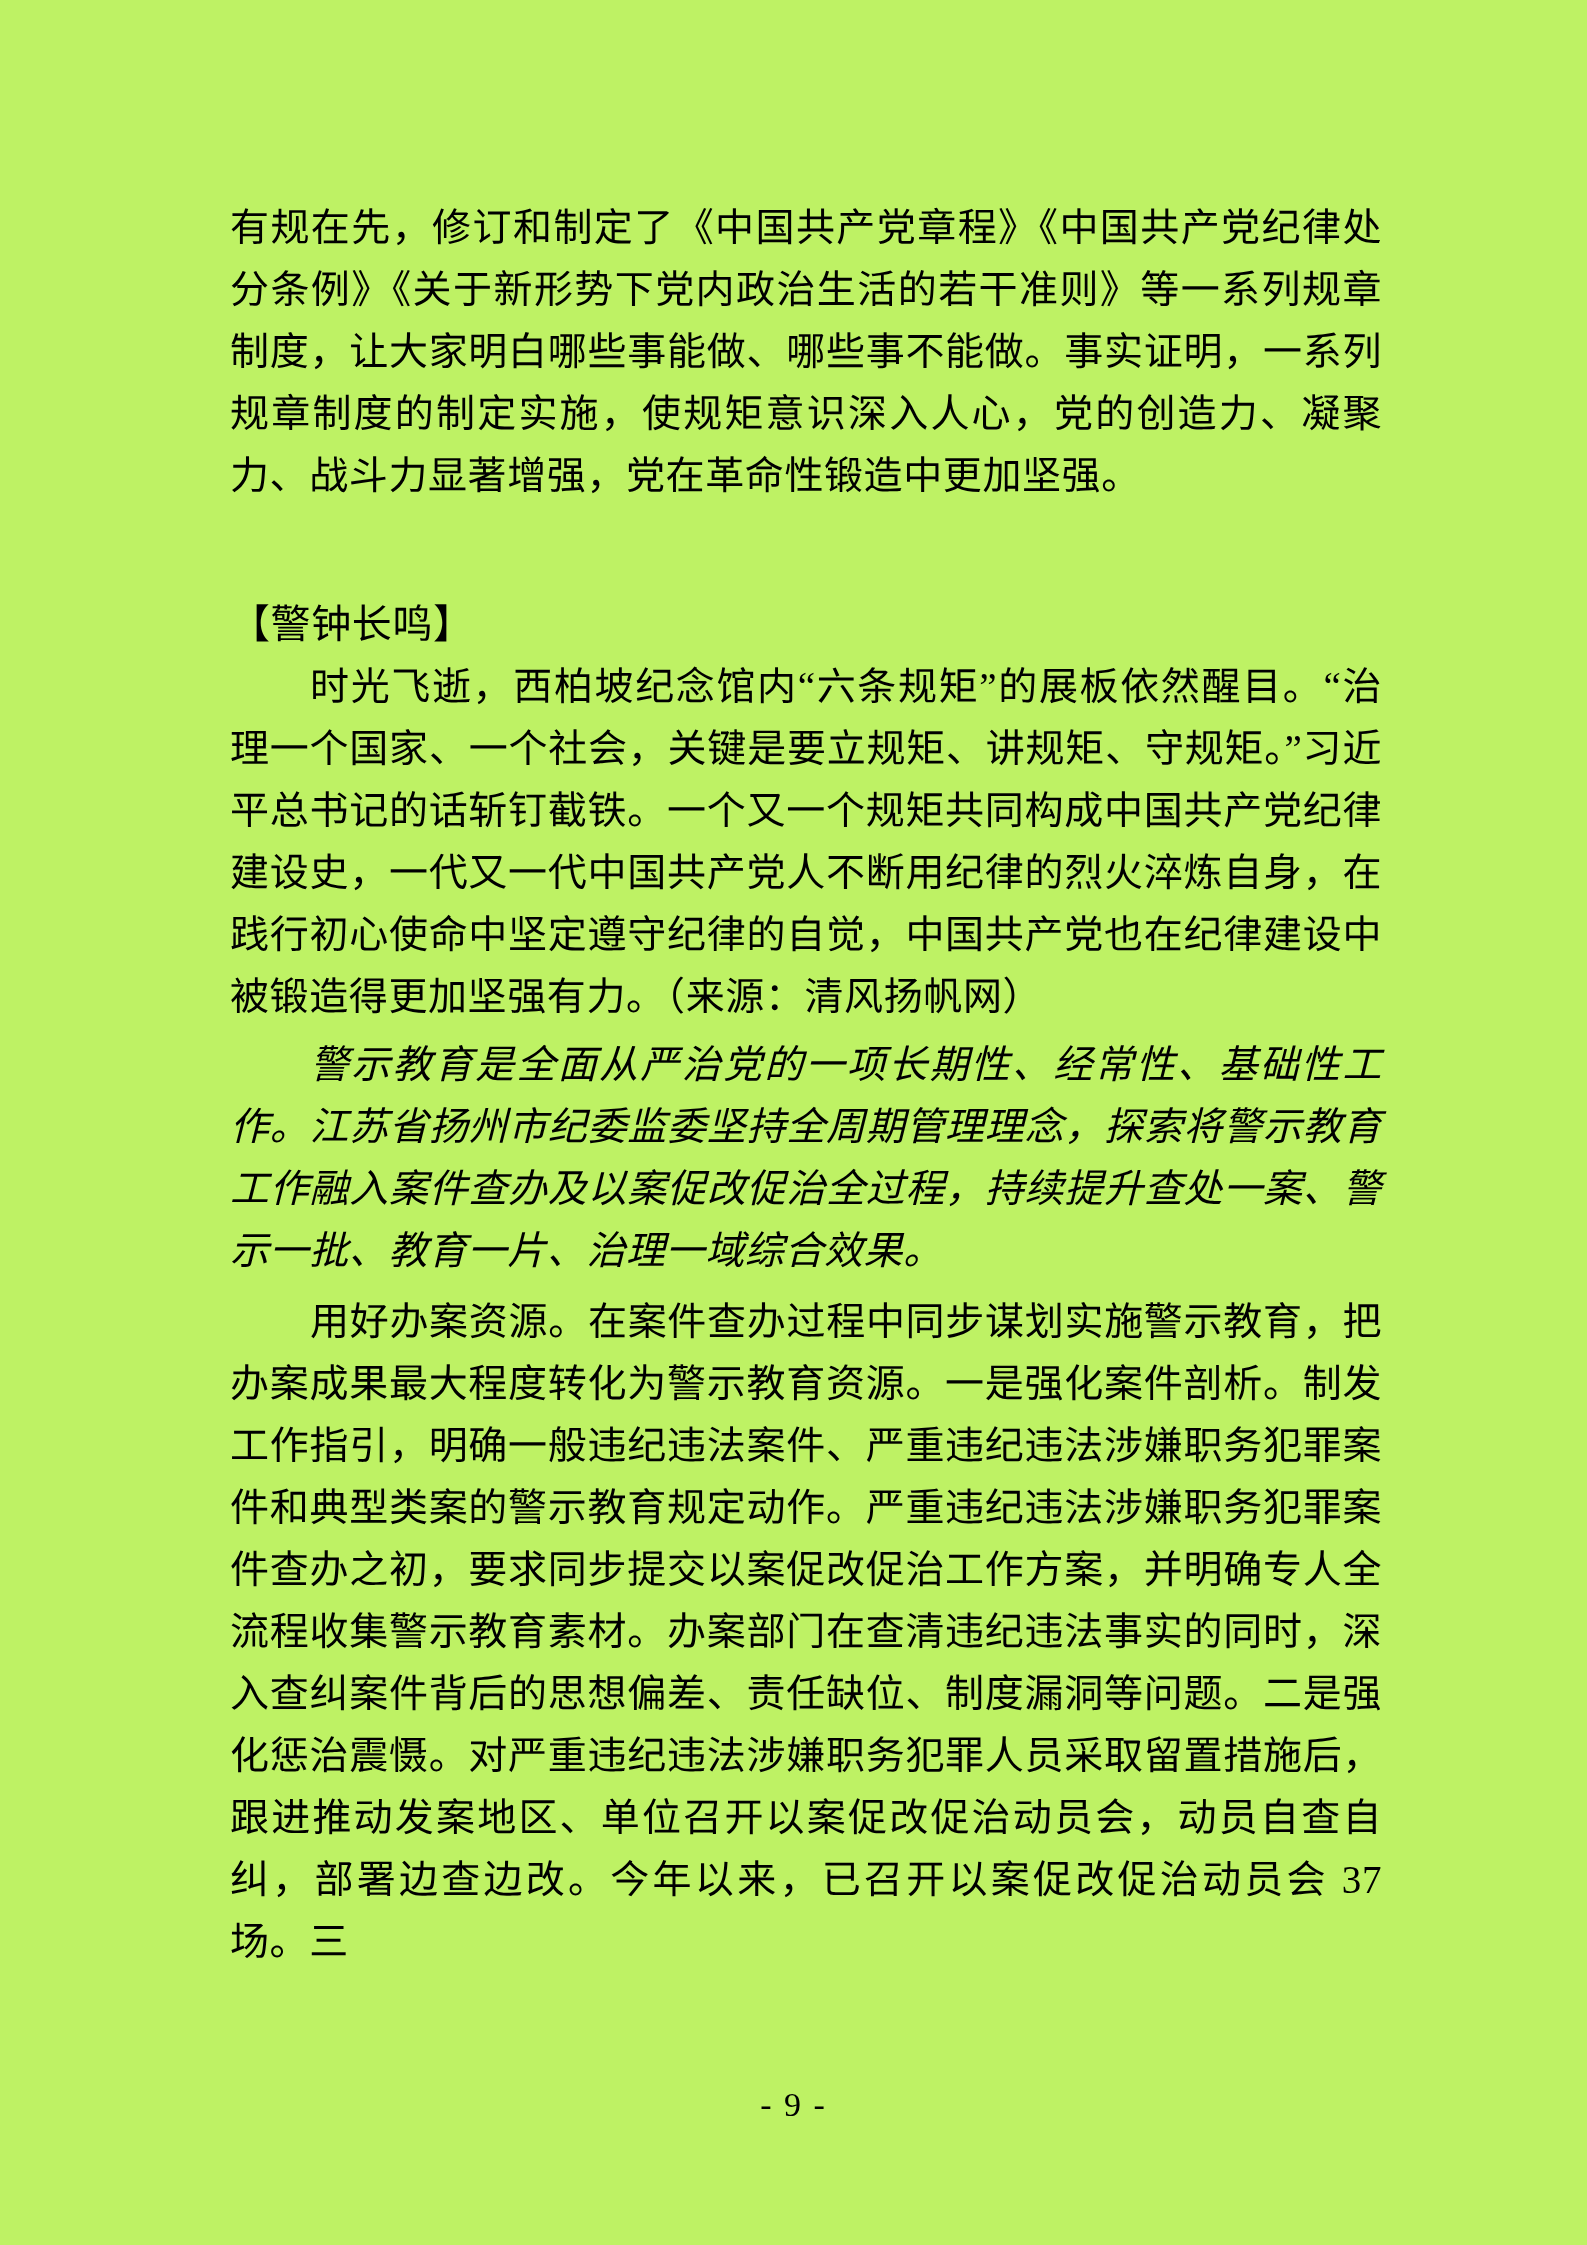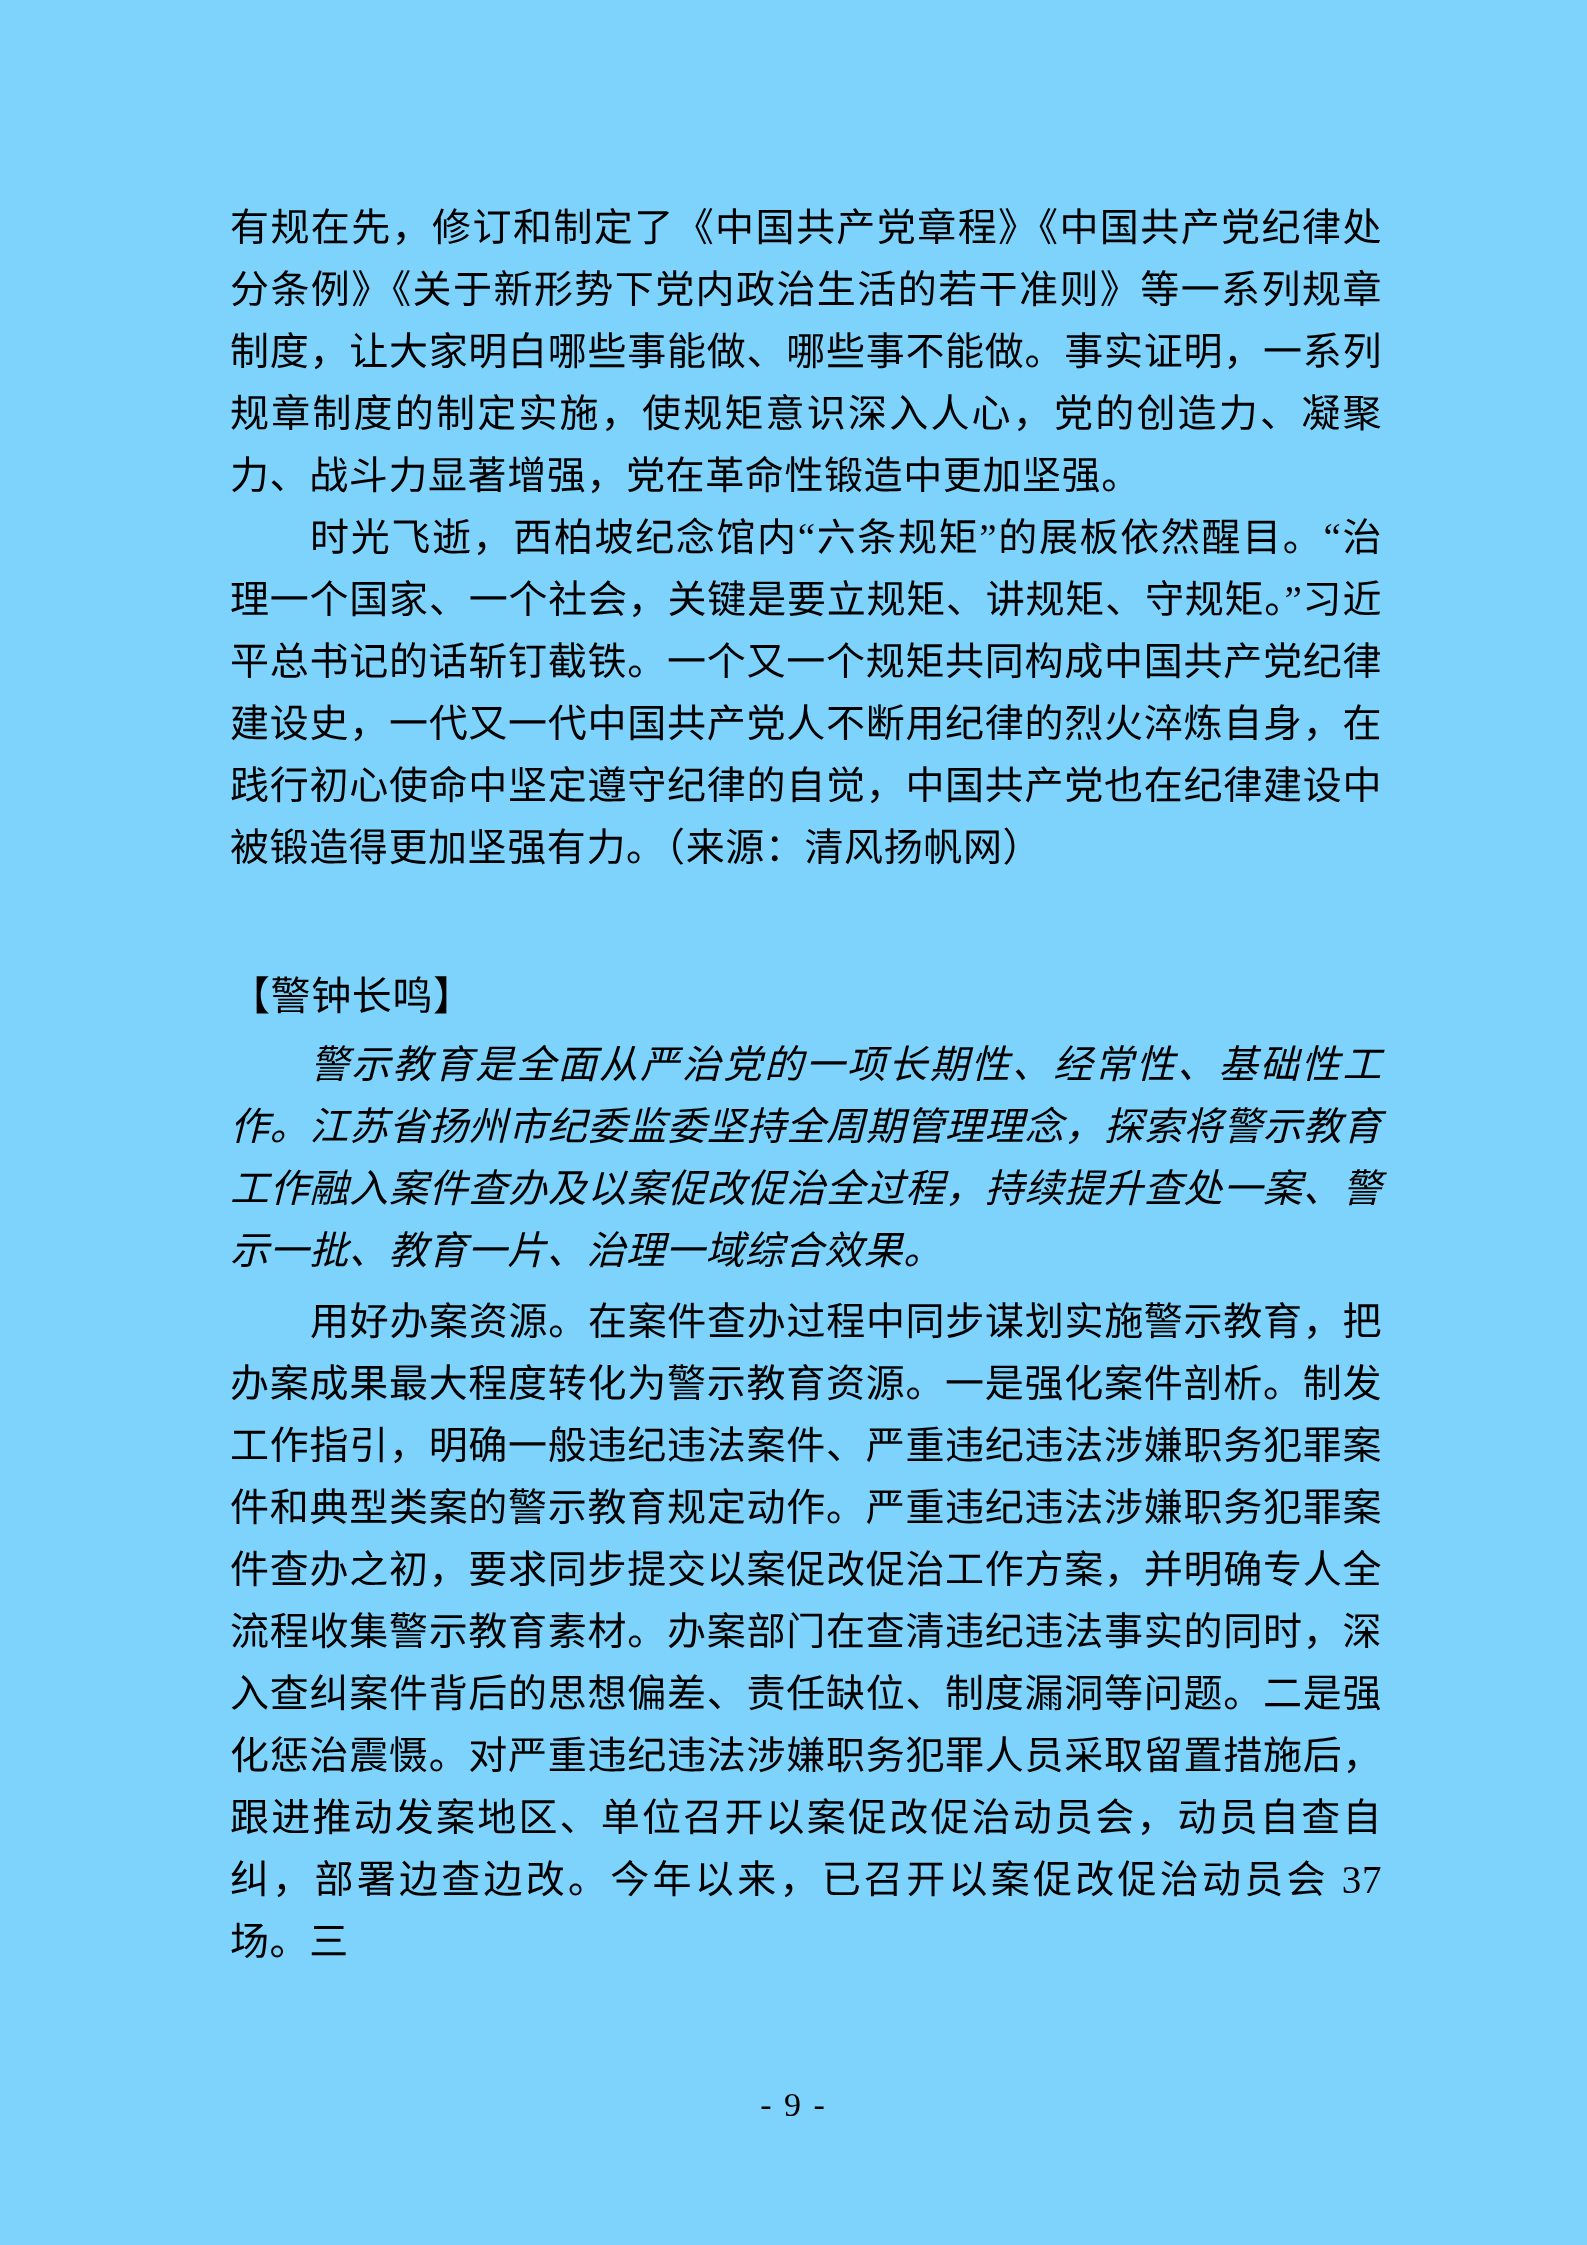--- a/index.html
+++ b/index.html
@@ -4,21 +4,21 @@
 <style>
   html, body {
     margin: 0;
     padding: 0;
     background: #ffffff;
   }
   .page {
     position: relative;
     width: 1587px;
     height: 2245px;
-    background: #7dd3fc;
+    background: #bef264;
     color: #000000;
     font-family: "Liberation Serif", "DejaVu Serif", serif;
     overflow: hidden;
   }
   .content {
     position: absolute;
     top: 197px;
     left: 230px;
     width: 1152px;
   }
@@ -64,21 +64,21 @@
     letter-spacing: 2px;
     color: #000000;
   }
 </style>
 </head>
 <body>
 
 <div class="page">
   <div class="content">
     <p class="par">有规在先，修订和制定了《中国共产党章程》《中国共产党纪律处分条例》《关于新形势下党内政治生活的若干准则》等一系列规章制度，让大家明白哪些事能做、哪些事不能做。事实证明，一系列规章制度的制定实施，使规矩意识深入人心，党的创造力、凝聚力、战斗力显著增强，党在革命性锻造中更加坚强。</p>
+    <p class="par section-marker">【警钟长鸣】</p>
     <p class="par indent">时光飞逝，西柏坡纪念馆内“六条规矩”的展板依然醒目。“治理一个国家、一个社会，关键是要立规矩、讲规矩、守规矩。”习近平总书记的话斩钉截铁。一个又一个规矩共同构成中国共产党纪律建设史，一代又一代中国共产党人不断用纪律的烈火淬炼自身，在践行初心使命中坚定遵守纪律的自觉，中国共产党也在纪律建设中被锻造得更加坚强有力。（来源：清风扬帆网）</p>
-    <p class="par section-marker">【警钟长鸣】</p>
     <p class="par indent p3">警示教育是全面从严治党的一项长期性、经常性、基础性工作。江苏省扬州市纪委监委坚持全周期管理理念，探索将警示教育工作融入案件查办及以案促改促治全过程，持续提升查处一案、警示一批、教育一片、治理一域综合效果。</p>
     <p class="par indent p4">用好办案资源。在案件查办过程中同步谋划实施警示教育，把办案成果最大程度转化为警示教育资源。一是强化案件剖析。制发工作指引，明确一般违纪违法案件、严重违纪违法涉嫌职务犯罪案件和典型类案的警示教育规定动作。严重违纪违法涉嫌职务犯罪案件查办之初，要求同步提交以案促改促治工作方案，并明确专人全流程收集警示教育素材。办案部门在查清违纪违法事实的同时，深入查纠案件背后的思想偏差、责任缺位、制度漏洞等问题。二是强化惩治震慑。对严重违纪违法涉嫌职务犯罪人员采取留置措施后，跟进推动发案地区、单位召开以案促改促治动员会，动员自查自纠，部署边查边改。今年以来，已召开以案促改促治动员会 37 场。三</p>
   </div>
   <div class="footer">
     <span class="page-number">- 9 -</span>
   </div>
 </div>
 
 </body></html>

